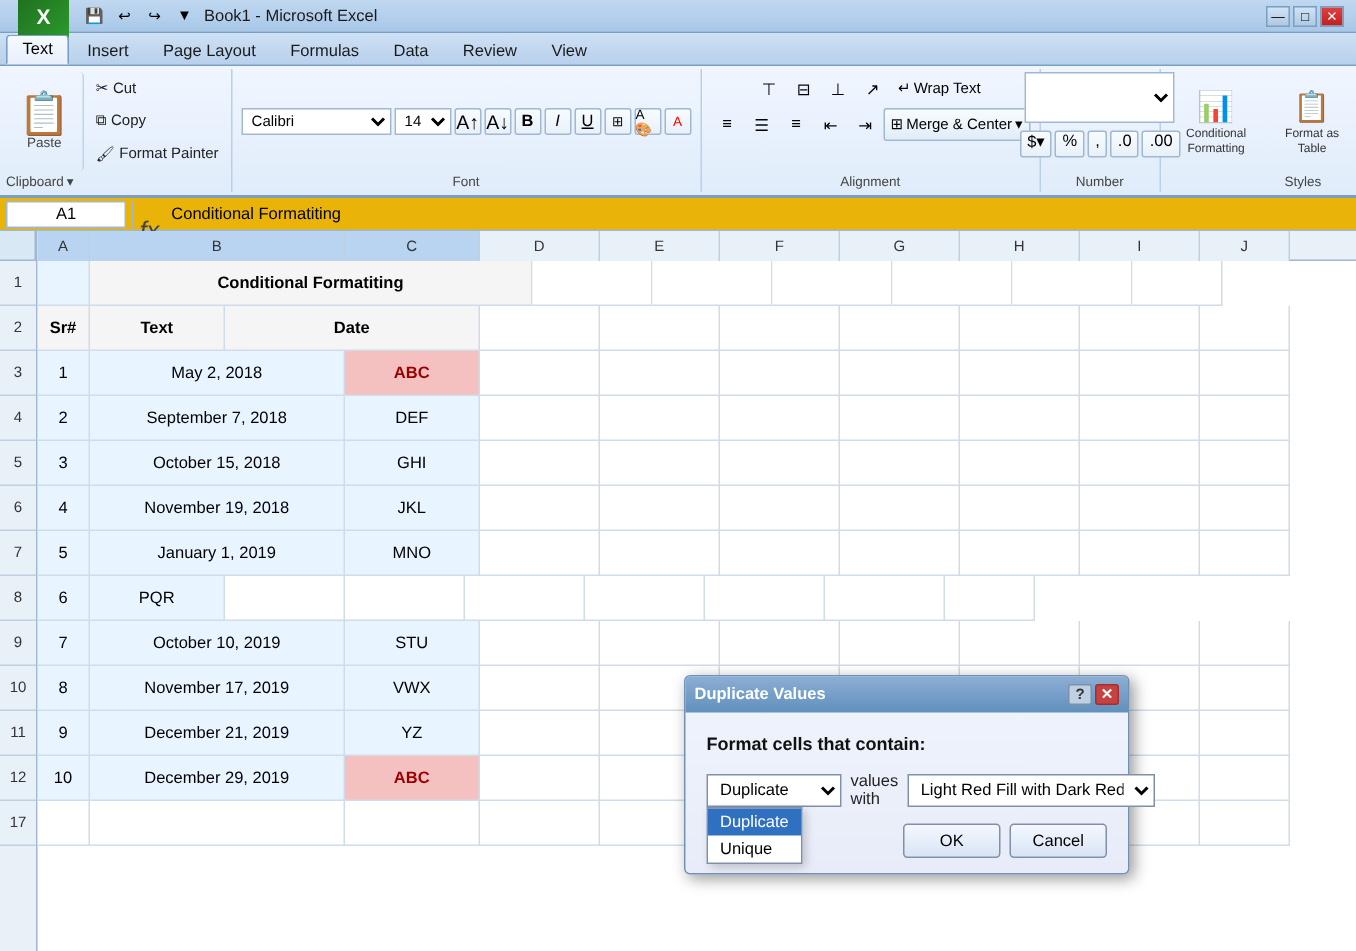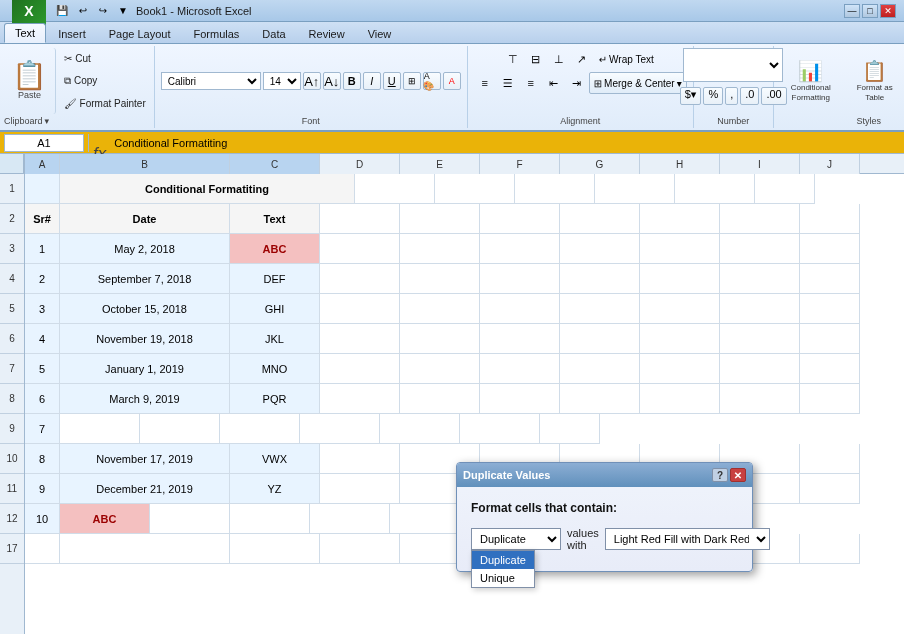--- a/index.html
+++ b/index.html
@@ -260,21 +260,21 @@
     .col-c { width: 90px; }
     .col-d { width: 80px; }
     .col-e { width: 80px; }
     .col-f { width: 80px; }
     .col-g { width: 80px; }
     .col-h { width: 80px; }
     .col-i { width: 80px; }
     .col-j { width: 60px; }
     .dialog {
       position: absolute;
-      top: 308px;
+      top: 296px;
       left: 456px;
       width: 297px;
       background: linear-gradient(to bottom, #f0f4fc, #e8ecf8);
       border: 1px solid #7090b8;
       border-radius: 4px;
       box-shadow: 3px 3px 10px rgba(0,0,0,0.4);
       pointer-events: all;
     }
     .dialog-title-bar {
       background: linear-gradient(to bottom, #8caed4, #6090bc);
@@ -569,22 +569,22 @@
         <div class="cell col-e"></div>
         <div class="cell col-f"></div>
         <div class="cell col-g"></div>
         <div class="cell col-h"></div>
         <div class="cell col-i"></div>
         <div class="cell col-j"></div>
       </div>
 
       <div class="grid-row">
         <div class="cell col-a header-cell selected-range">Sr#</div>
+        <div class="cell col-c header-cell selected-range">Text</div>
         <div class="cell col-b header-cell selected-range">Date</div>
-        <div class="cell col-c header-cell selected-range">Text</div>
         <div class="cell col-d"></div>
         <div class="cell col-e"></div>
         <div class="cell col-f"></div>
         <div class="cell col-g"></div>
         <div class="cell col-h"></div>
         <div class="cell col-i"></div>
         <div class="cell col-j"></div>
       </div>
 
       <div id="data-rows">
@@ -643,32 +643,33 @@
             <div class="cell col-d"></div>
             <div class="cell col-e"></div>
             <div class="cell col-f"></div>
             <div class="cell col-g"></div>
             <div class="cell col-h"></div>
             <div class="cell col-i"></div>
             <div class="cell col-j"></div>
           </div>
           <div class="grid-row">
             <div class="cell col-a center selected-range">6</div>
-            <div class="cell col-b center selected-range">March 9, 2019</div>
             <div class="cell col-c center selected-range">PQR</div>
             <div class="cell col-d"></div>
             <div class="cell col-e"></div>
             <div class="cell col-f"></div>
             <div class="cell col-g"></div>
             <div class="cell col-h"></div>
             <div class="cell col-i"></div>
             <div class="cell col-j"></div>
           </div>
           <div class="grid-row">
             <div class="cell col-a center selected-range">7</div>
+            <div class="cell col-b center selected-range">October 10, 2019</div>
+            <div class="cell col-c center selected-range">STU</div>
             <div class="cell col-d"></div>
             <div class="cell col-e"></div>
             <div class="cell col-f"></div>
             <div class="cell col-g"></div>
             <div class="cell col-h"></div>
             <div class="cell col-i"></div>
             <div class="cell col-j"></div>
           </div>
           <div class="grid-row">
             <div class="cell col-a center selected-range">8</div>
@@ -689,20 +690,21 @@
             <div class="cell col-d"></div>
             <div class="cell col-e"></div>
             <div class="cell col-f"></div>
             <div class="cell col-g"></div>
             <div class="cell col-h"></div>
             <div class="cell col-i"></div>
             <div class="cell col-j"></div>
           </div>
           <div class="grid-row">
             <div class="cell col-a center selected-range">10</div>
+            <div class="cell col-b center selected-range">December 29, 2019</div>
             <div class="cell col-c center selected-range red-fill">ABC</div>
             <div class="cell col-d"></div>
             <div class="cell col-e"></div>
             <div class="cell col-f"></div>
             <div class="cell col-g"></div>
             <div class="cell col-h"></div>
             <div class="cell col-i"></div>
             <div class="cell col-j"></div>
           </div>
           <div class="grid-row">
@@ -748,16 +750,20 @@
         <select class="dialog-select format-select">
           <option>Light Red Fill with Dark Red Text</option>
           <option>Yellow Fill with Dark Yellow Text</option>
           <option>Green Fill with Dark Green Text</option>
           <option>Light Red Fill</option>
           <option>Red Text</option>
           <option>Red Border</option>
           <option>Custom Format...</option>
         </select>
       </div>
+      <div class="dialog-buttons">
+        <button class="dialog-btn">OK</button>
+        <button class="dialog-btn">Cancel</button>
+      </div>
     </div>
   </div>
 
 </div>
 
 </body></html>

